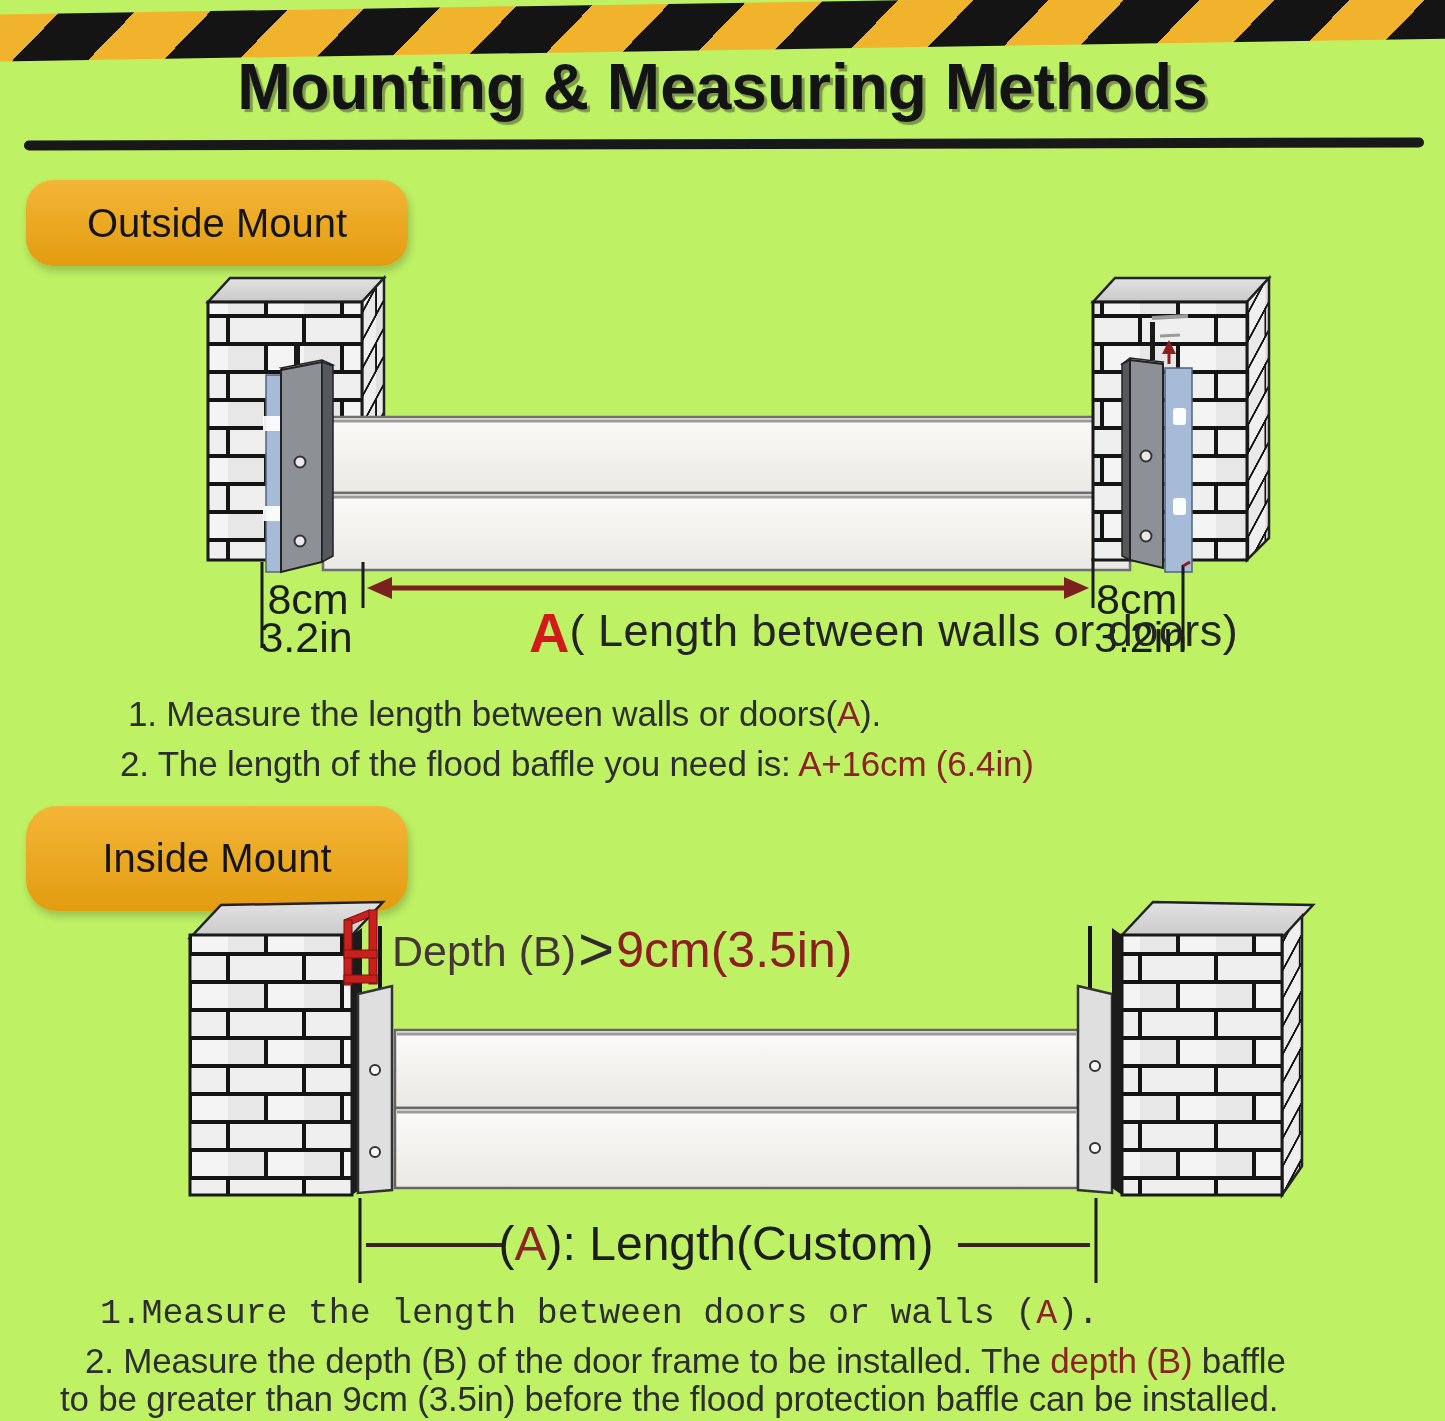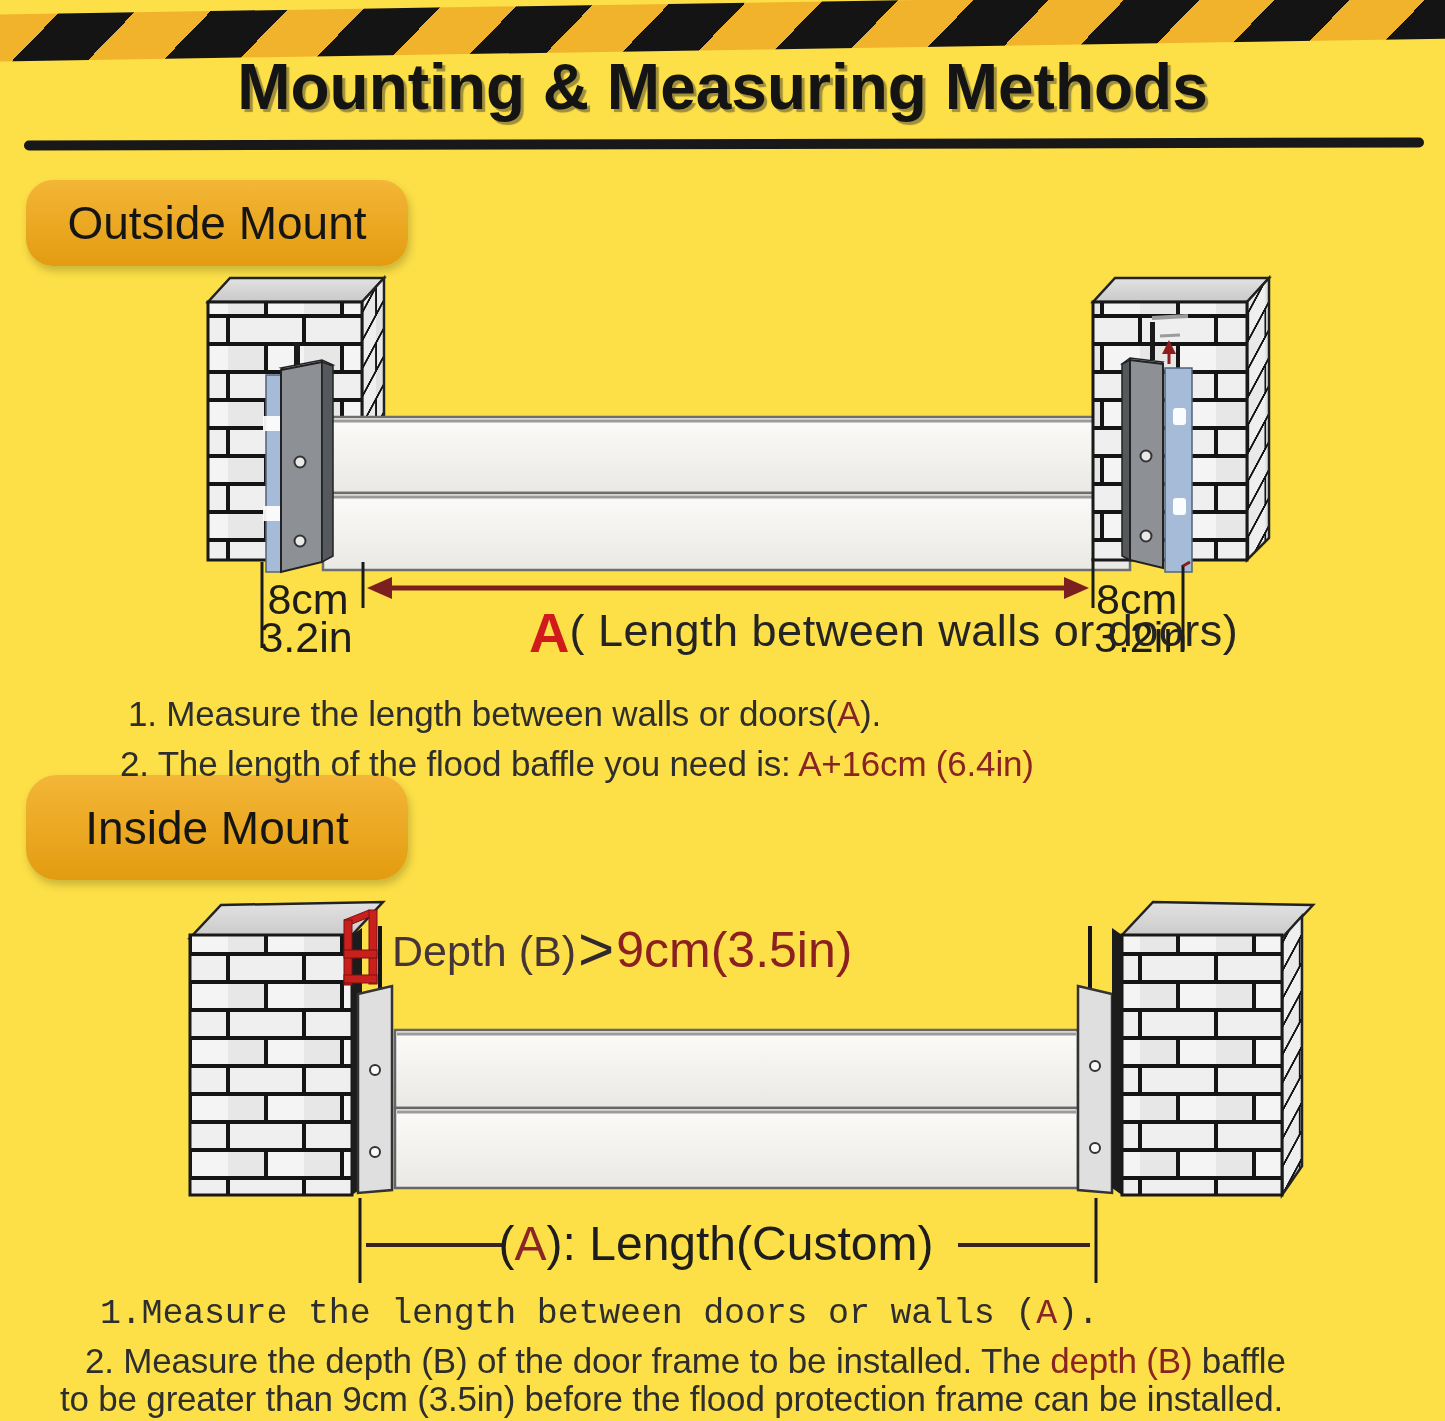--- a/index.html
+++ b/index.html
@@ -1,35 +1,35 @@
 <!DOCTYPE html>
 <html><head>
 <meta charset="utf-8">
 <style>
   html,body{margin:0;padding:0;background:#ffffff;}
-  .stage{position:relative;width:1445px;height:1421px;background:#fde047;overflow:hidden;
+  .stage{position:relative;width:1445px;height:1421px;background:#bef264;overflow:hidden;
          font-family:"Liberation Sans",sans-serif;color:#1d1d1d;}
 
   
   .hazard{position:absolute;top:3px;left:-18px;width:1485px;height:47px;
           background:repeating-linear-gradient(135deg,#f1b32b 0 54px,#141414 54px 108px);
           transform:rotate(-0.9deg);}
   .title{position:absolute;top:50px;left:0;width:1445px;text-align:center;
          font-size:64px;font-weight:700;color:#141414;letter-spacing:0px;
          text-shadow:3px 3px 1px rgba(45,45,45,0.45);}
   .title-bar{position:absolute;top:139px;left:24px;width:1400px;height:10px;
              background:#181818;border-radius:5px;transform:rotate(-0.12deg);}
 
   
   .badge{position:absolute;left:26px;width:382px;height:86px;
          background:linear-gradient(180deg,#f4b637,#e29c10);
          border-radius:27px;display:flex;align-items:center;justify-content:center;
-         font-size:46px;color:#151515;box-shadow:2px 5px 9px rgba(0,0,0,0.20);text-align:center;}
+         font-size:40px;color:#151515;box-shadow:2px 5px 9px rgba(0,0,0,0.20);text-align:center;}
   #badge-outside{top:180px;}
-  #badge-inside{top:775px;height:105px;border-radius:31px;}
+  #badge-inside{top:806px;height:105px;border-radius:31px;}
 
   .diagram-svg{position:absolute;left:0;}
   #svg-outside{top:260px;}
   #svg-inside{top:898px;}
 
   
   .lab{position:absolute;color:#1d1d1d;white-space:nowrap;}
   #lab-8cm-l{left:256px;top:575px;width:104px;text-align:center;font-size:43px;}
   #lab-32-l {left:250px;top:613px;width:112px;text-align:center;font-size:43px;}
   #lab-8cm-r{left:1096px;top:575px;width:92px;font-size:43px;}
@@ -226,15 +226,15 @@
   <div id="dim-a2">
     <span>(</span><span class="a-letter">A</span><span>): Length(Custom)</span>
   </div>
 
   <div class="step" id="is-step1">
     <span>1.Measure the length between doors or walls (</span><span class="hl-red">A</span><span>).</span>
   </div>
   <div class="step" id="is-step2">
     <span>2. Measure the depth (B) of the door frame to be installed. The </span><span class="hl-red">depth (B)</span><span> baffle</span>
   </div>
-  <div class="step" id="is-step3">to be greater than 9cm (3.5in) before the flood protection frame can be installed.</div>
+  <div class="step" id="is-step3">to be greater than 9cm (3.5in) before the flood protection baffle can be installed.</div>
 
 </div>
 
 </body></html>

